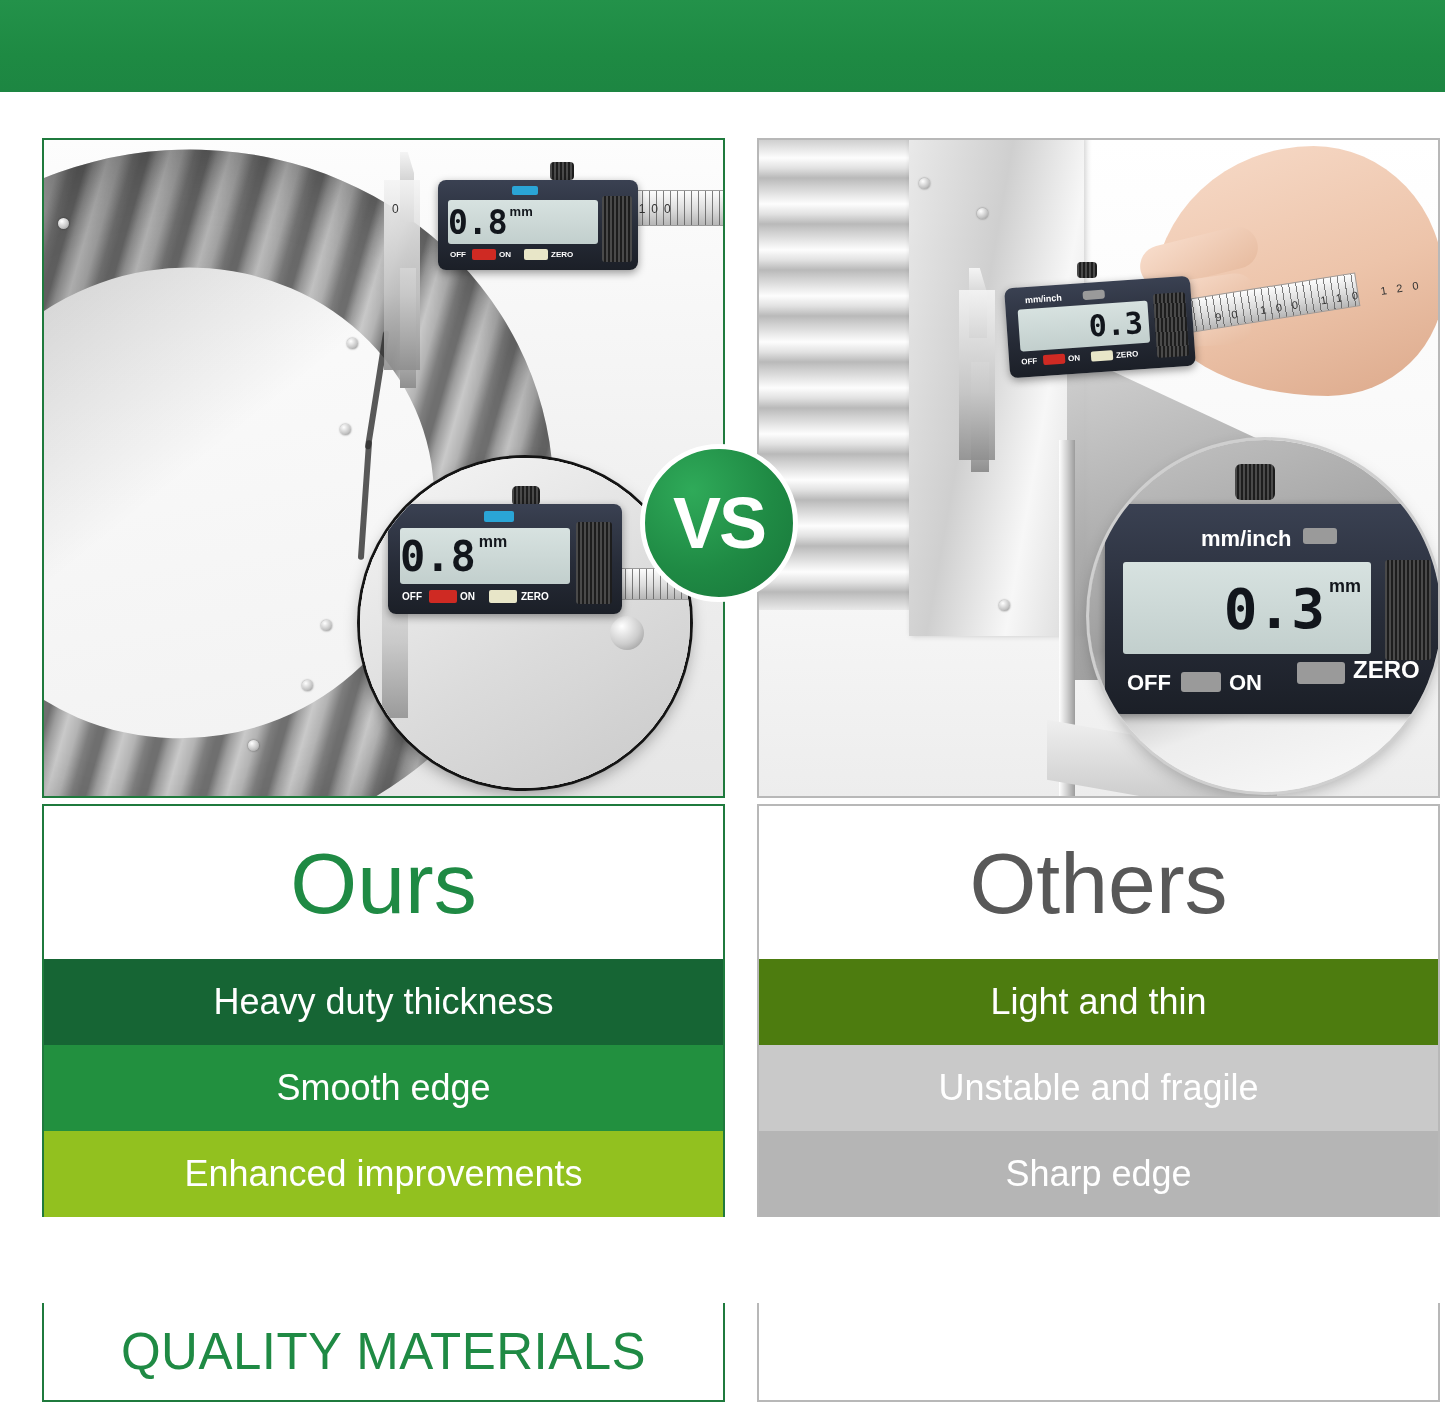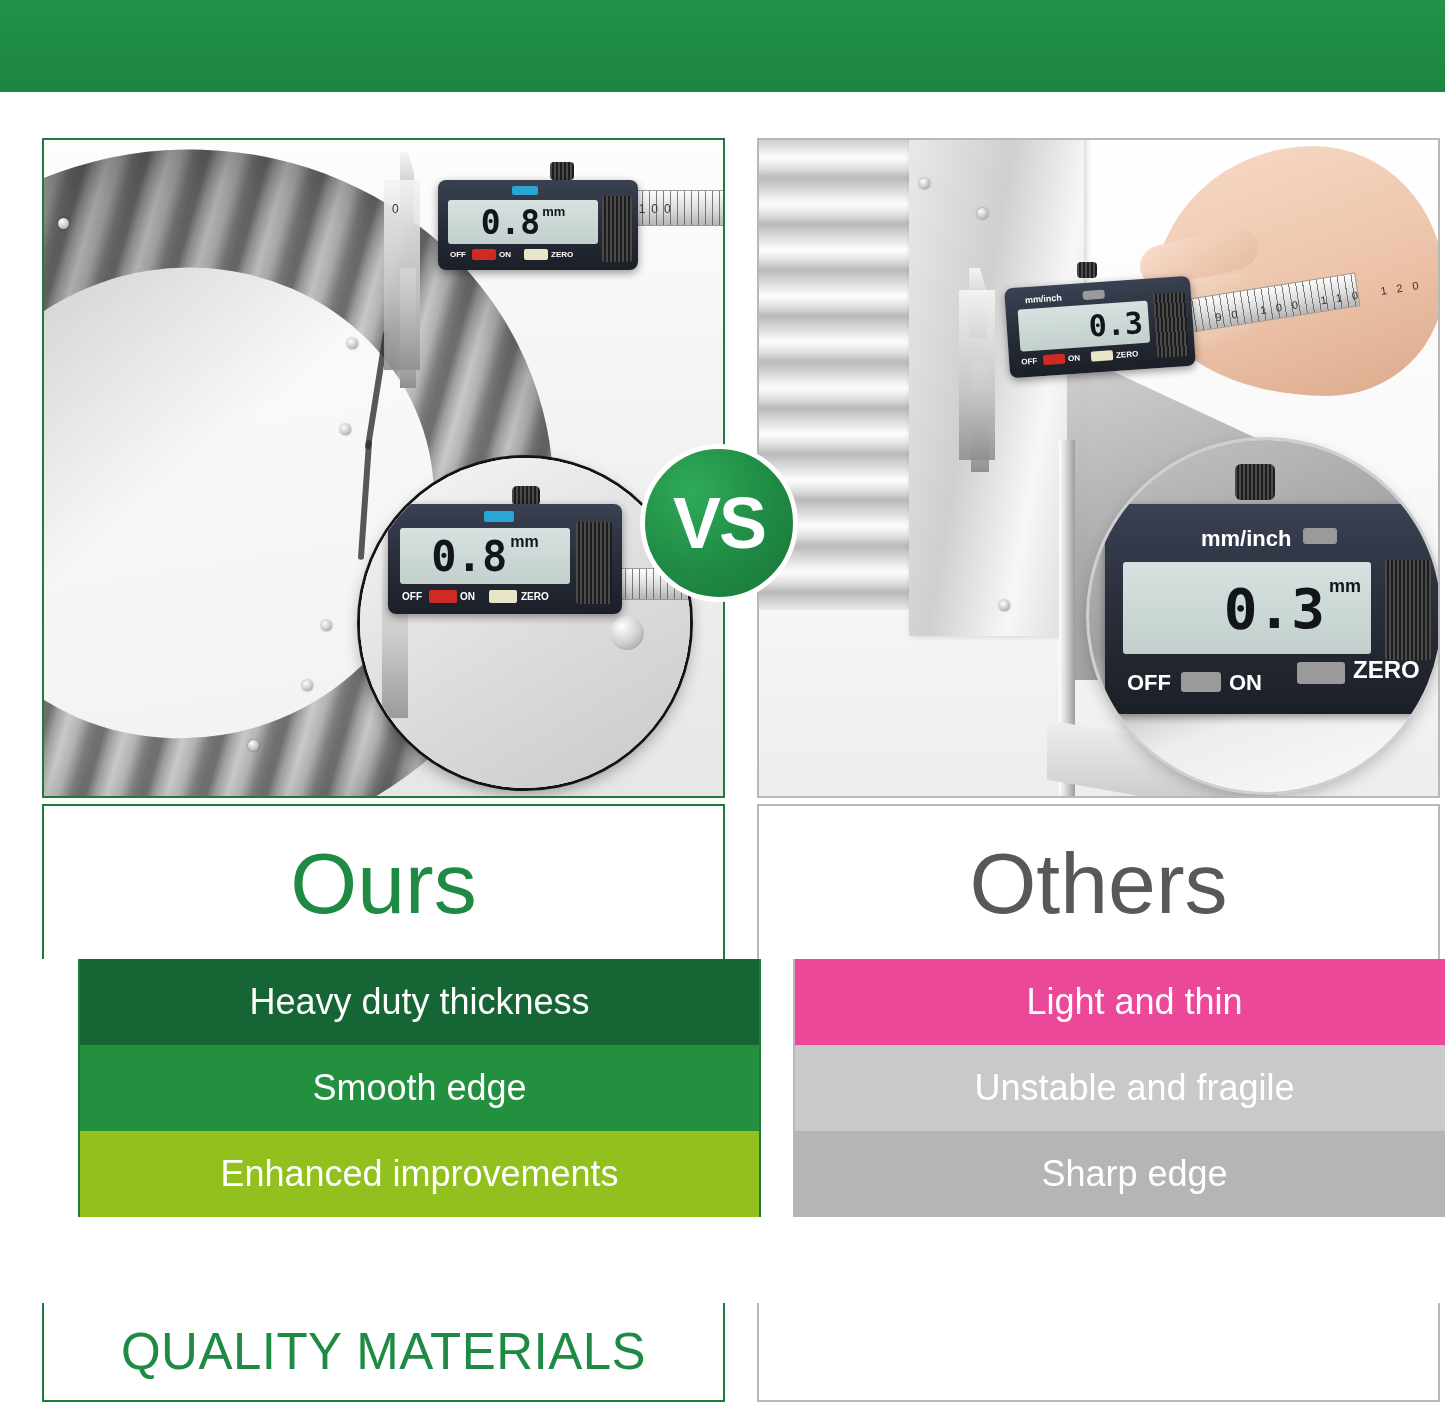--- a/index.html
+++ b/index.html
@@ -171,21 +171,21 @@
     background: linear-gradient(180deg,#3a4152 0%, #272c38 55%, #1b1f27 100%);
     border-radius: 8px;
     box-shadow: 0 3px 8px rgba(0,0,0,.4);
   }
   .caliper-screen {
     position: absolute;
     background: linear-gradient(180deg,#d7e2e0,#c2cfcd);
     border-radius: 3px;
     display: flex;
     align-items: center;
-    justify-content: center;
+    justify-content: flex-start;
     color: #12161c;
     font-family: "DejaVu Sans Mono", monospace;
     font-weight: bold;
   }
   .unit-mm {
     font-family: "Liberation Sans", sans-serif;
     font-weight: bold;
   }
   .btn-off, .btn-on, .btn-zero {
     position: absolute;
@@ -284,21 +284,20 @@
   }
   .left  .title-box h2 { color: #1f8a44; }
   .right .title-box h2 { color: #585858; }
 
   
   .rows {
     position: absolute;
     left: 0; top: 821px;
     width: 683px;
     box-sizing: border-box;
-    margin-left: 36px;
   }
   .left  .rows { border-left: 2px solid #1f7a3d; border-right: 2px solid #1f7a3d; }
   .right .rows { border-left: 2px solid #b8b8b8; border-right: 2px solid #b8b8b8; }
   .row {
     height: 86px;
     display: flex;
     align-items: center;
     justify-content: center;
     color: #ffffff;
     font-size: 36px;
@@ -497,21 +496,21 @@
         </div>
 
       </div>
     </div>
 
     <div class="title-box">
       <h2>Others</h2>
     </div>
 
     <div class="rows">
-      <div class="row" style="background:#ec4899">
+      <div class="row" style="background:#4d7c0f">
         <span>Light and thin</span>
       </div>
       <div class="row" style="background:#c9c9c9">
         <span>Unstable and fragile</span>
       </div>
       <div class="row" style="background:#b5b5b5">
         <span>Sharp edge</span>
       </div>
     </div>
 

